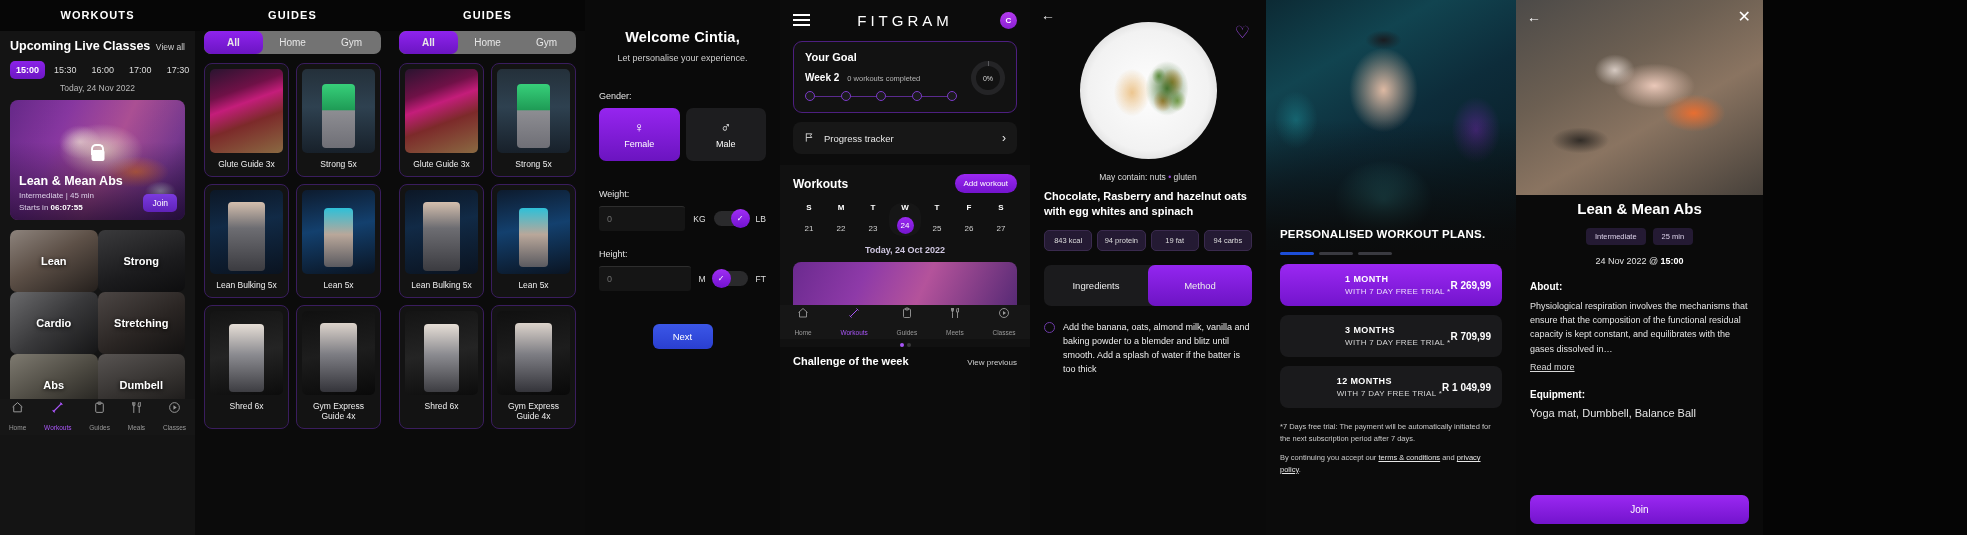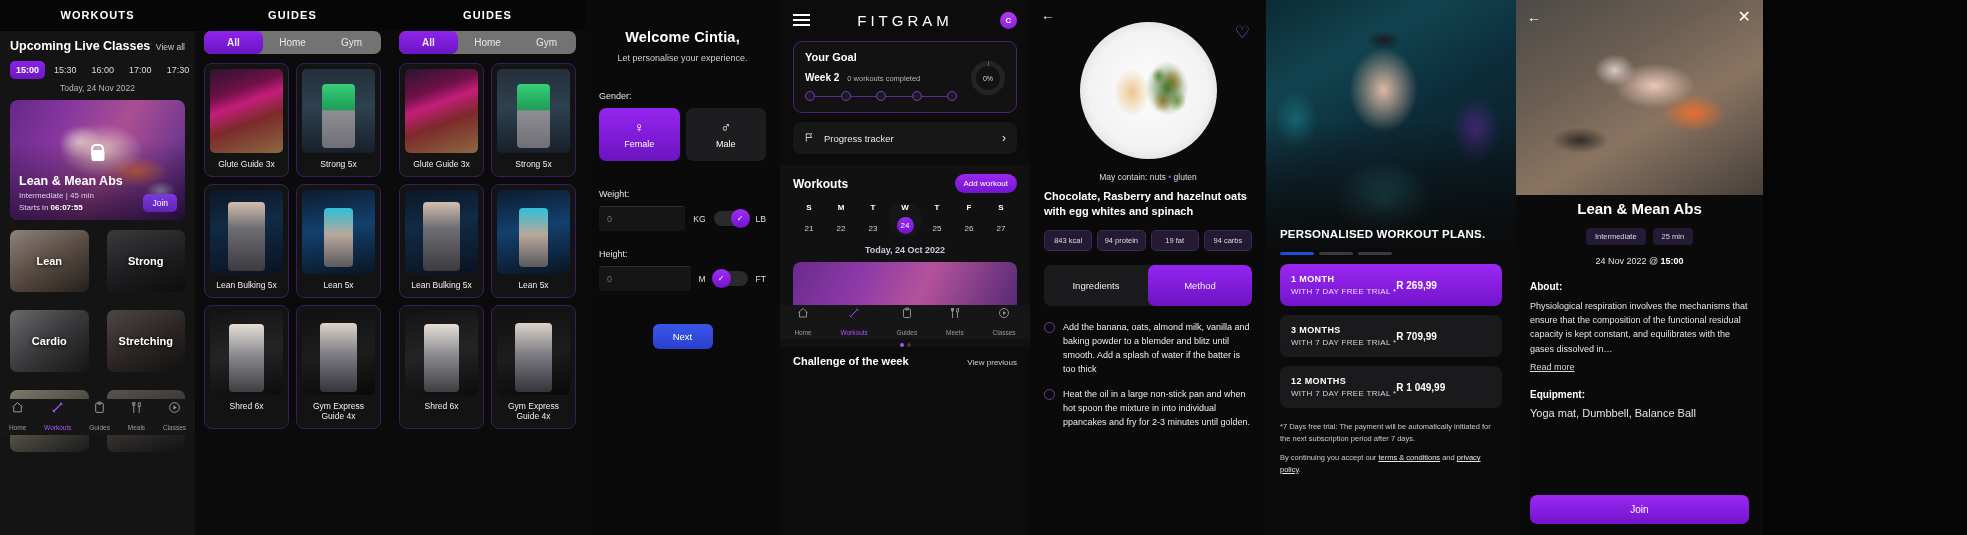--- a/index.html
+++ b/index.html
@@ -36,21 +36,21 @@
   }
   .livecard .shade { position:absolute; inset:0; background:linear-gradient(180deg,rgba(0,0,0,.05) 35%,rgba(20,5,35,.72) 100%); }
   .lock { position:absolute; left:50%; top:50px; transform:translateX(-50%); width:13px; height:11px; background:#fff; border-radius:2px; }
   .lock:before{ content:""; position:absolute; left:50%; top:-6px; transform:translateX(-50%); width:9px; height:9px; border:2px solid #fff; border-bottom:none; border-radius:5px 5px 0 0; }
   .lc-txt { position:absolute; left:9px; bottom:8px; }
   .lc-title { font-size:12.5px; font-weight:700; }
   .lc-sub { font-size:8px; color:#ded3ea; margin-top:3px; }
   .lc-starts { font-size:8px; color:#ded3ea; margin-top:3px; }
   .lc-starts b { color:#fff; }
   .joinbtn { position:absolute; right:8px; bottom:8px; background:linear-gradient(180deg,#7b3ae0,#5f22b8); border-radius:5px; font-size:8.5px; padding:4px 9px; }
-  .gridcards { display:grid; grid-template-columns:1fr 1fr; gap:18px; margin-top:10px; }
+  .gridcards { display:grid; grid-template-columns:1fr 1fr; gap:0; margin-top:10px; }
   .gcard { position:relative; height:62px; border-radius:7px; overflow:hidden; display:flex; align-items:center; justify-content:center; }
   .gcard span { position:relative; z-index:2; font-size:11px; font-weight:700; text-shadow:0 1px 4px #000; }
   .gcard .im { position:absolute; inset:0; }
   .i-lean{ background:linear-gradient(150deg,#8d837c,#5d5047 45%,#241f1c); }
   .i-strong{ background:linear-gradient(160deg,#3a3a3c,#1b1b1d 60%,#0d0d0e); }
   .i-cardio{ background:linear-gradient(140deg,#6a6a6c,#39393b 50%,#151516); }
   .i-stretch{ background:linear-gradient(150deg,#4c4644,#2a2523 55%,#111010); }
   .i-abs{ background:linear-gradient(150deg,#7e7a70,#4c4941 50%,#1a1917); }
   .i-dumb{ background:linear-gradient(160deg,#585452,#322f2d 55%,#121111); }
   .navbar { position:absolute; left:0; right:0; top:399px; height:36px; background:#161616; display:flex; align-items:center; justify-content:space-around; z-index:9; }
@@ -181,21 +181,21 @@
        radial-gradient(ellipse 34px 46px at 84% 52%, rgba(110,40,170,.55), rgba(110,40,170,0) 72%),
        radial-gradient(ellipse 30px 40px at 12% 48%, rgba(30,150,160,.45), rgba(30,150,160,0) 72%);
      }
   .hero7fade { position:absolute; left:0; right:0; top:120px; height:160px; background:linear-gradient(180deg,rgba(11,11,11,0),rgba(11,11,11,.9) 70%,#0b0b0b); }
   .p7 .inner { position:relative; z-index:3; padding:0 14px; }
   .h7t { font-size:11.5px; font-weight:700; letter-spacing:.2px; margin-top:228px; }
   .h7s { font-size:9.5px; line-height:1.5; color:#e3e3e3; margin-top:6px; }
   .prog7 { display:flex; gap:5px; margin-top:12px; }
   .prog7 i { height:3px; width:34px; border-radius:2px; background:#3a3a40; }
   .prog7 i.on { background:#1d4ed8; }
-  .plan { display:flex; align-items:center; justify-content:flex-start; background:#1a1a1c; border-radius:8px; padding:10px 11px; margin-top:9px; }
+  .plan { display:flex; align-items:center; justify-content:flex-end; background:#1a1a1c; border-radius:8px; padding:10px 11px; margin-top:9px; }
   .plan.on { background:linear-gradient(180deg,#9b28f2,#7314cd); }
   .plan .pn { font-size:9px; font-weight:700; letter-spacing:.4px; }
   .plan .pt { font-size:8px; color:#d6d6d6; margin-top:3px; letter-spacing:.3px; }
   .plan.on .pt { color:#e9dcfa; }
   .plan .pp { font-size:10px; font-weight:700; }
   .fine { font-size:7.5px; line-height:1.55; color:#c9c9c9; margin-top:13px; }
   .fine2 { font-size:7.5px; line-height:1.55; color:#c9c9c9; margin-top:8px; }
   .fine2 u { color:#e6e6e6; }
 
   
@@ -592,24 +592,20 @@
   </div>
   <div class="tabs6">
     <div>Ingredients</div>
     <div class="on">Method</div>
   </div>
   <div class="steps">
     <div class="step">
       <span class="cb"></span>
       <p>Add the banana, oats, almond milk, vanilla and baking powder to a blemder and blitz until smooth. Add a splash of water if the batter is too thick</p>
     </div>
-    <div class="step">
-      <span class="cb"></span>
-      <p>Heat the oil in a large non-stick pan and when hot spoon the mixture in into individual ppancakes and fry for 2-3 minutes until golden.</p>
-    </div>
   </div>
 </div>
 
 <div class="panel p7">
   <div class="hero7"></div>
   <div class="hero7fade"></div>
   <div class="inner">
     <div class="h7t">PERSONALISED WORKOUT PLANS.</div>
     <div class="prog7">
       <i class="on"></i>

